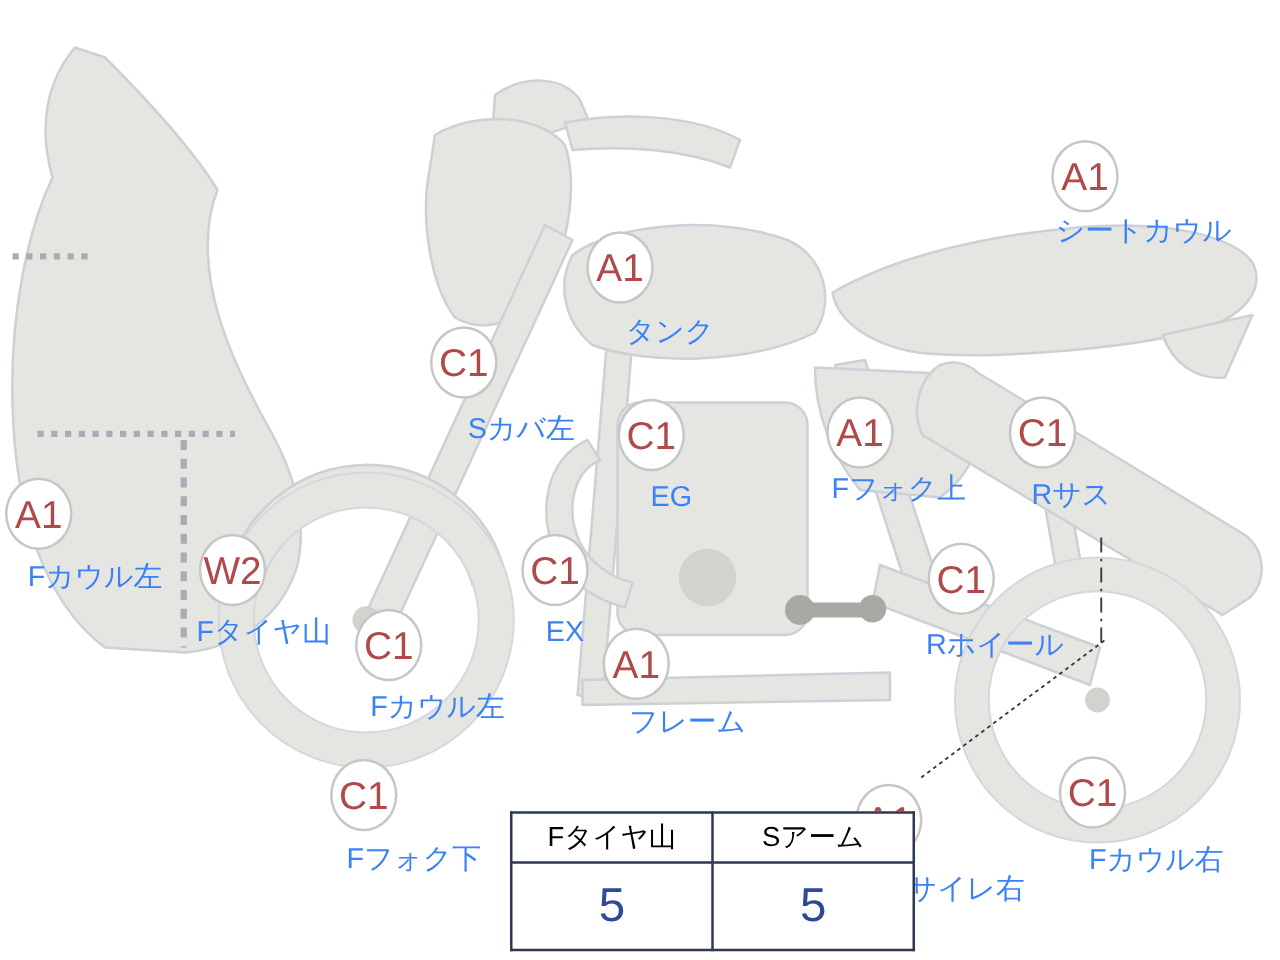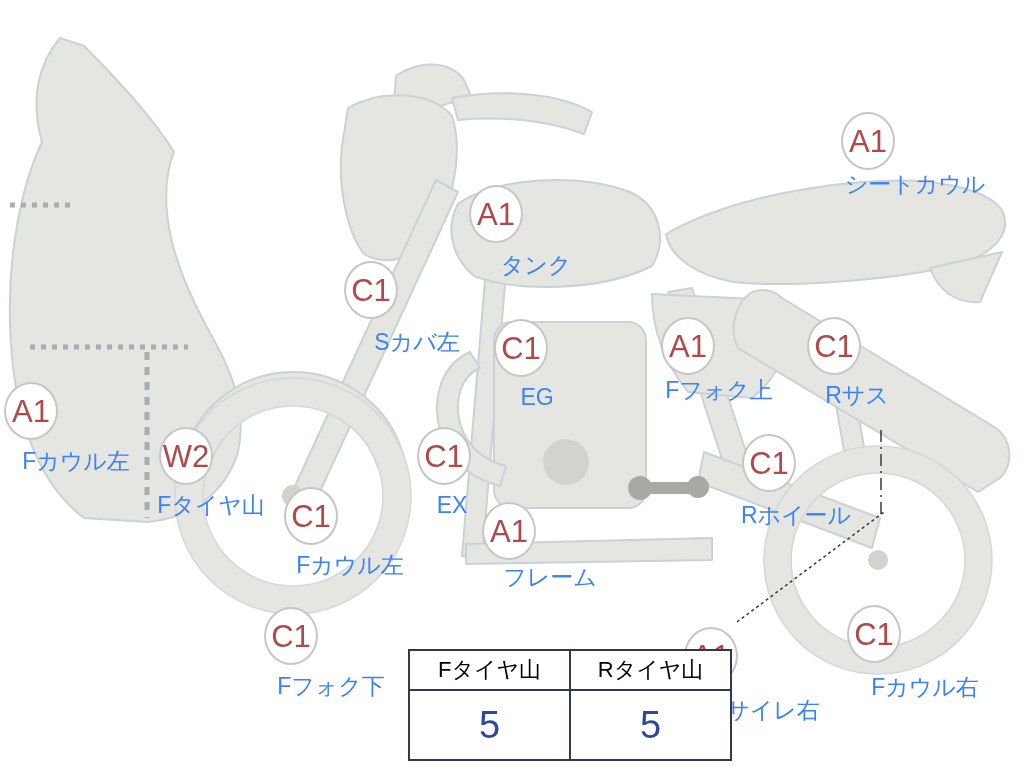--- a/index.html
+++ b/index.html
@@ -197,21 +197,21 @@
     <span class="mk-circle">
         <span class="mk-code">C1</span>
       </span>
     <span class="mk-label" style="left:51px;top:39px">Fカウル右</span>
   </div>
 
   <table class="tire-table">
     <thead>
       <tr>
         <th>Fタイヤ山</th>
-        <th>Rタイヤ山</th>
+        <th>Sアーム</th>
       </tr>
     </thead>
     <tbody>
       <tr>
         <td>5</td>
         <td>5</td>
       </tr>
     </tbody>
   </table>
 

